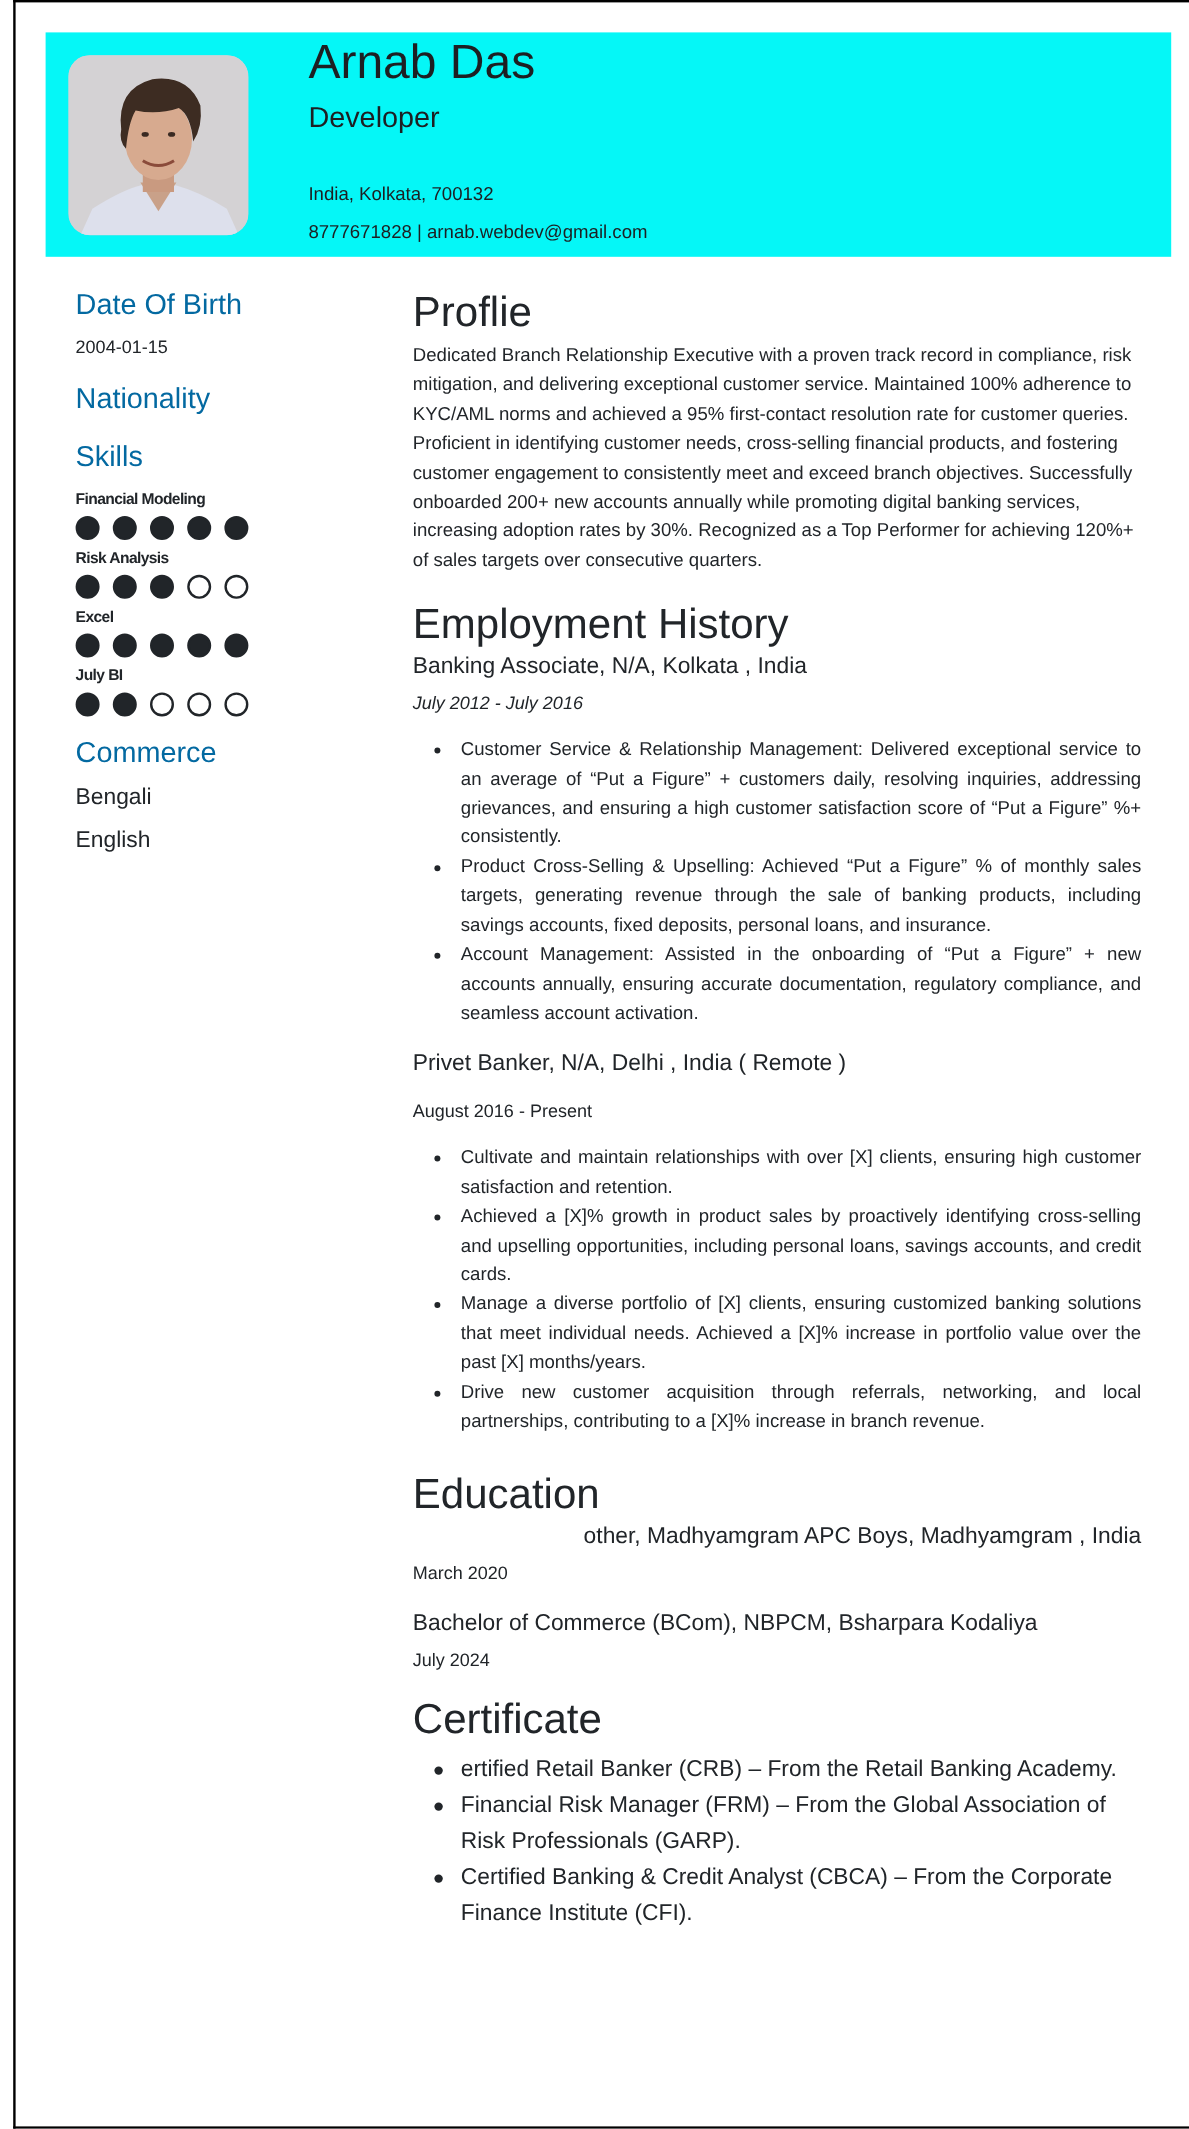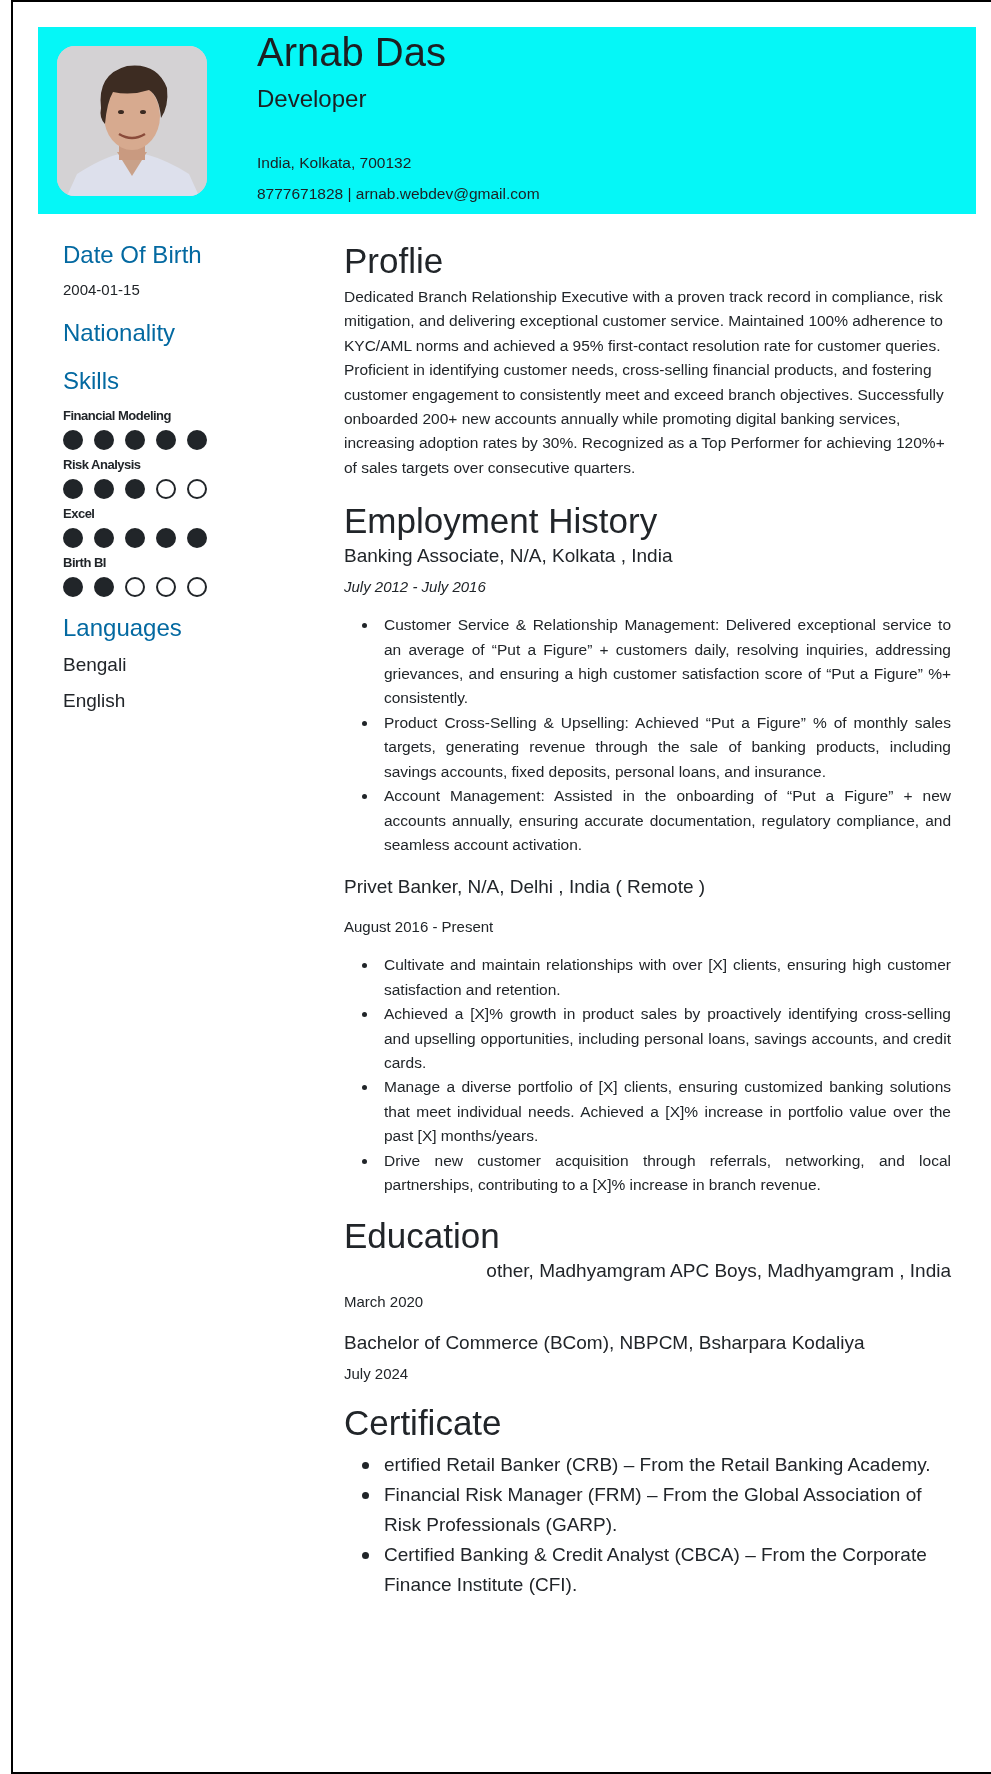--- a/index.html
+++ b/index.html
@@ -101,31 +101,31 @@
     <div class="skill-name">Excel</div>
     <div class="dots">
       <span class="dot on"></span>
       <span class="dot on"></span>
       <span class="dot on"></span>
       <span class="dot on"></span>
       <span class="dot on"></span>
     </div>
   </div>
   <div style="margin-top:4px;">
-    <div class="skill-name">Birth BI</div>
+    <div class="skill-name">July BI</div>
     <div class="dots">
       <span class="dot on"></span>
       <span class="dot on"></span>
       <span class="dot"></span>
       <span class="dot"></span>
       <span class="dot"></span>
     </div>
   </div>
 
-  <div class="sb-h" style="margin-top:16px;">Languages</div>
+  <div class="sb-h" style="margin-top:16px;">Commerce</div>
   <div class="lang" style="margin-top:10px;">Bengali</div>
   <div class="lang" style="margin-top:12px;">English</div>
 </div>
 
 <div class="main">
   <section>
     <h2 class="sec-h">Proflie</h2>
     <p class="p-text" style="margin-top:3px;">Dedicated Branch Relationship Executive with a proven track record in compliance, risk mitigation, and delivering exceptional customer service. Maintained 100% adherence to KYC/AML norms and achieved a 95% first-contact resolution rate for customer queries. Proficient in identifying customer needs, cross-selling financial products, and fostering customer engagement to consistently meet and exceed branch objectives. Successfully onboarded 200+ new accounts annually while promoting digital banking services, increasing adoption rates by 30%. Recognized as a Top Performer for achieving 120%+ of sales targets over consecutive quarters.</p>
   </section>
 
@@ -147,21 +147,21 @@
       <div class="job-d" style="margin-top:18px;">August 2016 - Present</div>
       <ul class="blist" style="margin-top:16px;">
         <li>Cultivate and maintain relationships with over [X] clients, ensuring high customer satisfaction and retention.</li>
         <li>Achieved a [X]% growth in product sales by proactively identifying cross-selling and upselling opportunities, including personal loans, savings accounts, and credit cards.</li>
         <li>Manage a diverse portfolio of [X] clients, ensuring customized banking solutions that meet individual needs. Achieved a [X]% increase in portfolio value over the past [X] months/years.</li>
         <li>Drive new customer acquisition through referrals, networking, and local partnerships, contributing to a [X]% increase in branch revenue.</li>
       </ul>
     </div>
   </section>
 
-  <section style="margin-top:18px;">
+  <section style="margin-top:28px;">
     <h2 class="sec-h">Education</h2>
     <div class="job-h" style="margin-top:2px;text-align:right;">other, Madhyamgram APC Boys, Madhyamgram , India</div>
     <div class="job-d" style="margin-top:9px;">March 2020</div>
     <div class="job-h" style="margin-top:19px;">Bachelor of Commerce (BCom), NBPCM, Bsharpara Kodaliya</div>
     <div class="job-d" style="margin-top:9px;">July 2024</div>
   </section>
 
   <section style="margin-top:18px;">
     <h2 class="sec-h">Certificate</h2>
     <ul class="clist" style="margin-top:6px;">

